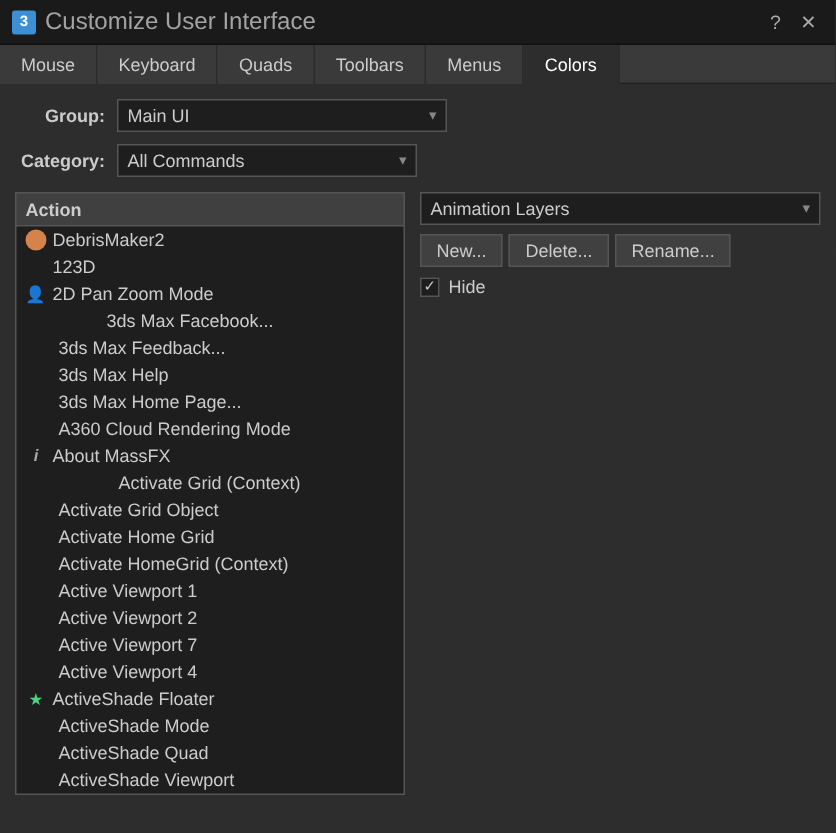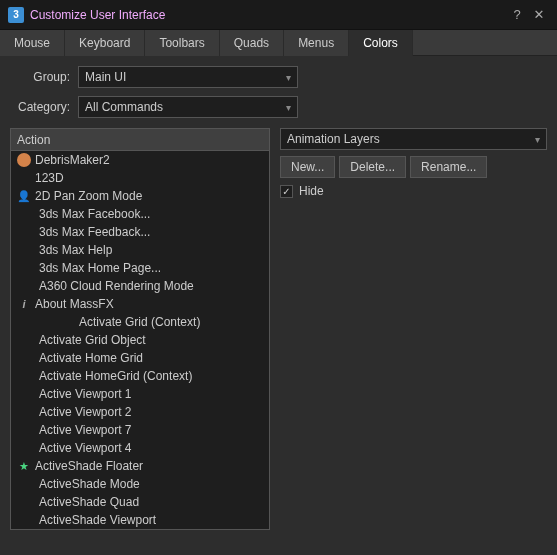--- a/index.html
+++ b/index.html
@@ -28,22 +28,22 @@
       border-radius: 2px;
       display: flex;
       align-items: center;
       justify-content: center;
       font-size: 10px;
       font-weight: bold;
       color: white;
     }
     .title-bar-text {
       flex: 1;
-      font-size: 12px;
-      color: #f0abfc;
+      font-size: 16px;
+      color: #a3a3a3;
     }
     .title-bar-controls {
       display: flex;
       gap: 2px;
     }
     .title-btn {
       width: 20px;
       height: 20px;
       background: transparent;
       border: none;
@@ -83,38 +83,39 @@
     }
     .row {
       display: flex;
       align-items: center;
       gap: 8px;
     }
     .label {
       color: #cccccc;
       min-width: 60px;
       text-align: right;
+      font-weight: bold;
     }
     .dropdown {
       background: #1e1e1e;
       border: 1px solid #555;
       color: #cccccc;
       padding: 2px 6px;
       font-size: 12px;
       height: 22px;
       cursor: pointer;
       display: flex;
       align-items: center;
       justify-content: space-between;
     }
     .dropdown-group {
       width: 220px;
     }
     .dropdown-category {
-      width: 220px;
+      width: 200px;
     }
     .dropdown-arrow {
       color: #888;
       font-size: 10px;
       margin-left: 4px;
     }
     .main-area {
       display: flex;
       gap: 10px;
       padding: 0 10px 10px 10px;
@@ -128,20 +129,21 @@
     .list-header {
       background: #404040;
       border: 1px solid #555;
       border-bottom: none;
       padding: 2px 6px;
       font-size: 12px;
       color: #cccccc;
       height: 22px;
       display: flex;
       align-items: center;
+      font-weight: bold;
     }
     .list-container {
       background: #1e1e1e;
       border: 1px solid #555;
       flex: 1;
       overflow-y: auto;
       height: 370px;
       position: relative;
     }
     .list-item {
@@ -231,22 +233,22 @@
   <span class="title-bar-text">Customize User Interface</span>
   <div class="title-bar-controls">
     <button class="title-btn">?</button>
     <button class="title-btn">✕</button>
   </div>
 </div>
 
 <div class="tab-bar" id="tab-bar">
     <div class="tab">Mouse</div>
     <div class="tab">Keyboard</div>
+    <div class="tab">Quads</div>
     <div class="tab">Toolbars</div>
-    <div class="tab">Quads</div>
     <div class="tab">Menus</div>
     <div class="tab active">Colors</div>
   </div>
 
 <div class="content">
   <div class="row">
     <span class="label">Group:</span>
     <div class="dropdown dropdown-group">
       <span>Main UI</span>
       <span class="dropdown-arrow">▾</span>
@@ -274,21 +276,21 @@
         <div class="list-item">
           <span style="width: 14px; flex-shrink: 0; display: inline-block;"></span>
           <span>123D</span>
         </div>
         <div class="list-item">
           <span style="width: 14px; height: 14px; flex-shrink: 0; display: inline-flex; align-items: center; justify-content: center; color: rgb(74, 159, 212); font-size: 11px;">👤</span>
           <span>2D Pan Zoom Mode</span>
         </div>
         <div class="list-item">
           <span style="width: 14px; flex-shrink: 0; display: inline-block;"></span>
-          <span style="padding-left: 4px;">3ds Max Facebook...</span>
+          <span style="padding-left: 4px; margin-left: 32px;">3ds Max Facebook...</span>
         </div>
         <div class="list-item">
           <span style="width: 14px; flex-shrink: 0; display: inline-block;"></span>
           <span style="padding-left: 4px;">3ds Max Feedback...</span>
         </div>
         <div class="list-item">
           <span style="width: 14px; flex-shrink: 0; display: inline-block;"></span>
           <span style="padding-left: 4px;">3ds Max Help</span>
         </div>
         <div class="list-item">

